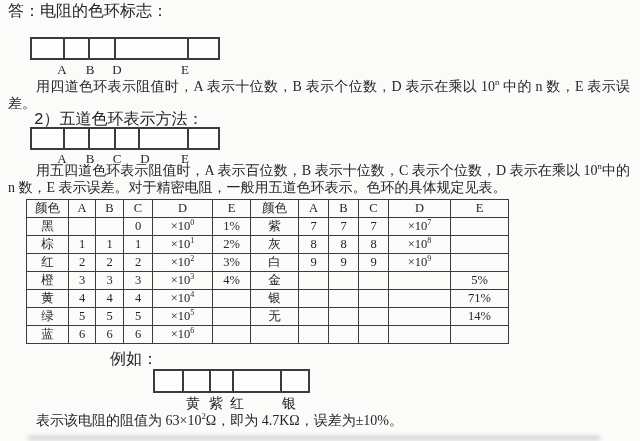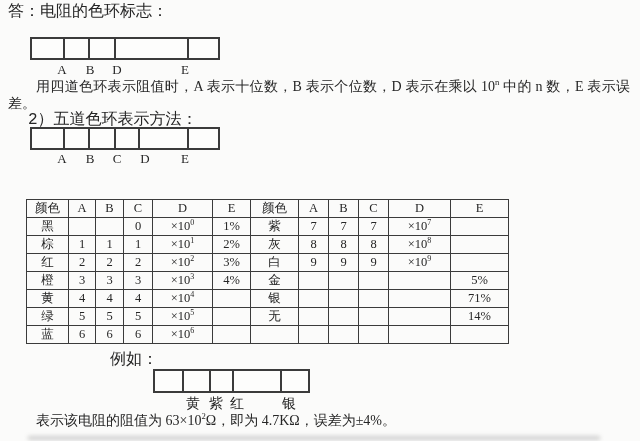--- a/index.html
+++ b/index.html
@@ -68,37 +68,38 @@
   </div>
   <div class="blabels" style="top:62px">
     <span style="left:62px">A</span>
     <span style="left:90px">B</span>
     <span style="left:117px">D</span>
     <span style="left:185px">E</span>
   </div>
 
   <p class="para" style="top:78px"><span>用四道色环表示阻值时，A 表示十位数，B 表示个位数，D 表示在乘以 10</span><sup>n</sup><span> 中的 n 数，E 表示误差。</span></p>
 
-  <div class="line" style="top:112px;left:28px">2）五道色环表示方法：</div>
+  <div class="line" style="top:112px;left:34px">2）五道色环表示方法：</div>
 
   <div class="rbox" style="top:127px;left:30px;width:190px;height:23px">
     <i style="left:31px"></i>
     <i style="left:56px"></i>
     <i style="left:82px"></i>
     <i style="left:106px"></i>
     <i style="left:155px"></i>
   </div>
   <div class="blabels" style="top:151px">
     <span style="left:62px">A</span>
     <span style="left:90px">B</span>
     <span style="left:117px">C</span>
     <span style="left:145px">D</span>
     <span style="left:185px">E</span>
   </div>
 
+  <p class="para" style="top:162px"><span>用五四道色环表示阻值时，A 表示百位数，B 表示十位数，C 表示个位数，D 表示在乘以 10</span><sup>n</sup><span>中的 n 数，E 表示误差。对于精密电阻，一般用五道色环表示。色环的具体规定见表。</span></p>
 
   <table class="ctable">
     <colgroup>
         <col style="width: 42px;">
         <col style="width: 27px;">
         <col style="width: 28px;">
         <col style="width: 29px;">
         <col style="width: 60px;">
         <col style="width: 38px;">
         <col style="width: 48px;">
@@ -234,16 +235,16 @@
     <i style="left:77px"></i>
     <i style="left:125px"></i>
   </div>
   <div class="blabels" style="top:396px">
     <span class="cjk" style="left:193px">黄</span>
     <span class="cjk" style="left:216px">紫</span>
     <span class="cjk" style="left:237px">红</span>
     <span class="cjk" style="left:289px">银</span>
   </div>
 
-  <p class="para" style="top:412px"><span>表示该电阻的阻值为 63×10</span><sup>2</sup><span>Ω，即为 4.7KΩ，误差为±4%。</span></p>
+  <p class="para" style="top:412px"><span>表示该电阻的阻值为 63×10</span><sup>2</sup><span>Ω，即为 4.7KΩ，误差为±10%。</span></p>
 
   <div class="smudge"></div>
 </div>
 
 </body></html>

